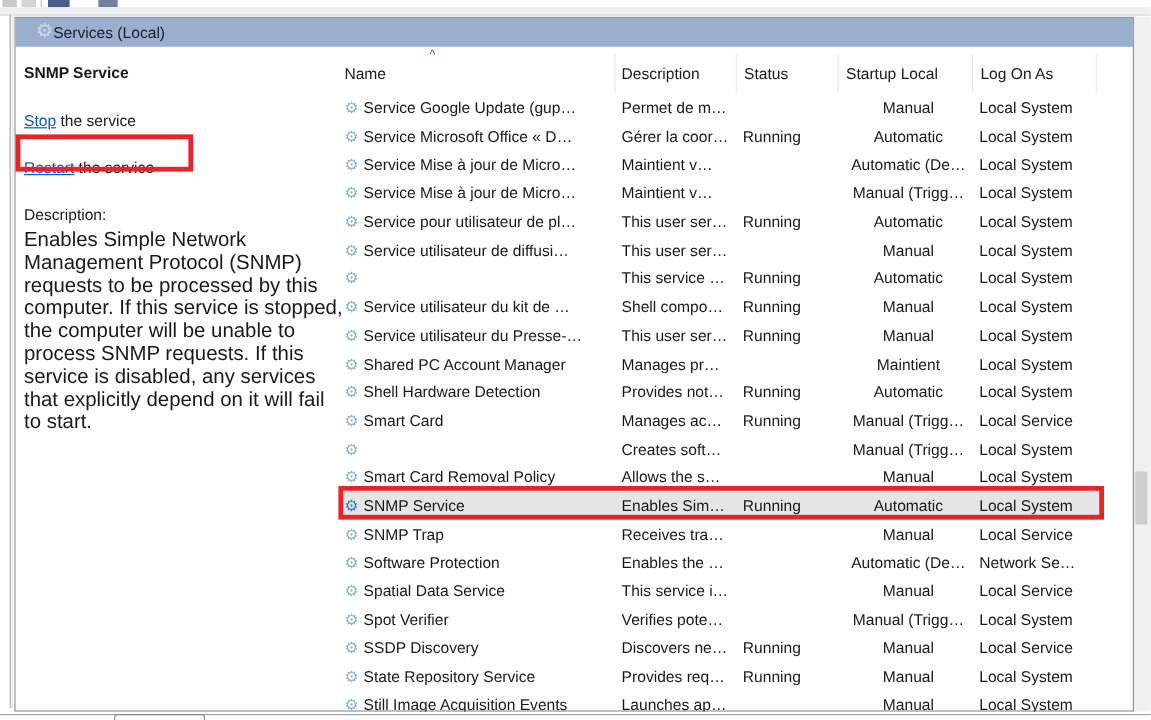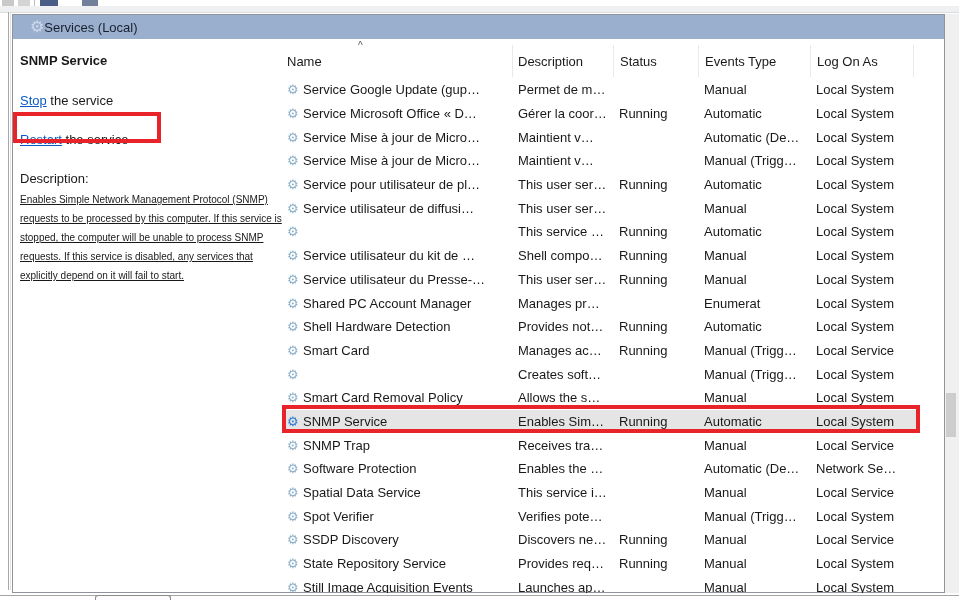--- a/index.html
+++ b/index.html
@@ -24,37 +24,37 @@
   .panel{left:12px;top:14px;width:933px;height:579px;background:#ffffff;border:1px solid #8f949b;box-sizing:border-box;}
   .panel-header{left:13px;top:15px;width:931px;height:24px;display:flex;align-items:center;}
   .panel-header .hdr-icon{margin-left:17px;font-size:16px;line-height:16px;color:#cdd9ea;}
   .panel-header .hdr-title{font-size:13px;color:#17202c;}
 
   
   .lp-title{left:20px;top:53px;font-size:13px;font-weight:bold;}
   .lp-line{font-size:13px;}
   .lp-link{color:#0a5bc4;text-decoration:underline;cursor:pointer;}
   .lp-desc-label{left:20px;top:171px;font-size:13px;}
-  .lp-desc{left:20px;top:190px;width:267px;font-size:10px;line-height:19px;text-decoration:underline;}
+  .lp-desc{left:20px;top:190px;width:267px;font-size:17px;line-height:19px;}
 
   
   .col-head{font-size:13px;color:#191919;white-space:nowrap;}
   .col-sep{top:45px;width:1px;height:32px;background:#e9e9e9;}
   .sort-caret{left:358px;top:40px;font-size:10px;color:#555;}
 
   
   .rows{left:283px;top:78px;width:662px;height:515px;overflow:hidden;}
   .row{height:23.7px;display:flex;align-items:center;font-size:13px;white-space:nowrap;}
   .row.selected{background:#e5e5e5;width:637px;}
   .cell{box-sizing:border-box;overflow:hidden;white-space:nowrap;flex-shrink:0;}
   .c-name{width:229px;padding-left:4px;display:flex;align-items:center;}
   .gear{font-size:13px;width:16px;flex-shrink:0;display:inline-block;}
   .c-desc{width:101px;padding-left:6px;}
   .c-status{width:85px;padding-left:6px;}
-  .c-start{width:112px;padding-left:6px;}
+  .c-start{width:112px;padding-left:6px;text-align:center;}
   .c-logon{width:119px;padding-left:6px;}
 
   
   .red-box{box-sizing:border-box;border:4px solid #e8232a;z-index:6;background:transparent;}
 
   
   .scroll-track{left:945px;top:14px;width:14px;height:579px;background:#f0f0f0;}
   .scroll-thumb{left:946px;top:393px;width:10px;height:44px;background:#cdcdcd;}
 
   
@@ -184,21 +184,21 @@
       <div class="cell c-start">Manual</div>
       <div class="cell c-logon">Local System</div>
     </div>
     <div class="row">
       <div class="cell c-name">
         <span class="gear" style="color: rgb(143, 176, 201);">⚙</span>
         <span>Shared PC Account Manager</span>
       </div>
       <div class="cell c-desc">Manages pr…</div>
       <div class="cell c-status"></div>
-      <div class="cell c-start">Enumerat</div>
+      <div class="cell c-start">Maintient</div>
       <div class="cell c-logon">Local System</div>
     </div>
     <div class="row">
       <div class="cell c-name">
         <span class="gear" style="color: rgb(143, 176, 201);">⚙</span>
         <span>Shell Hardware Detection</span>
       </div>
       <div class="cell c-desc">Provides not…</div>
       <div class="cell c-status">Running</div>
       <div class="cell c-start">Automatic</div>
@@ -323,16 +323,16 @@
 
 <div class="abs bottom-line"></div>
 <div class="abs tab-extended"></div>
 
 <div class="abs col-head" style="left: 287px; top: 54px;">Name</div>
 <div class="abs col-sep" style="left: 512px;"></div>
 <div class="abs col-head" style="left: 518px; top: 54px;">Description</div>
 <div class="abs col-sep" style="left: 613px;"></div>
 <div class="abs col-head" style="left: 620px; top: 54px;">Status</div>
 <div class="abs col-sep" style="left: 698px;"></div>
-<div class="abs col-head" style="left: 705px; top: 54px;">Events Type</div>
+<div class="abs col-head" style="left: 705px; top: 54px;">Startup Local</div>
 <div class="abs col-sep" style="left: 810px;"></div>
 <div class="abs col-head" style="left: 817px; top: 54px;">Log On As</div>
 <div class="abs col-sep" style="left: 913px;"></div>
 
 </body></html>

